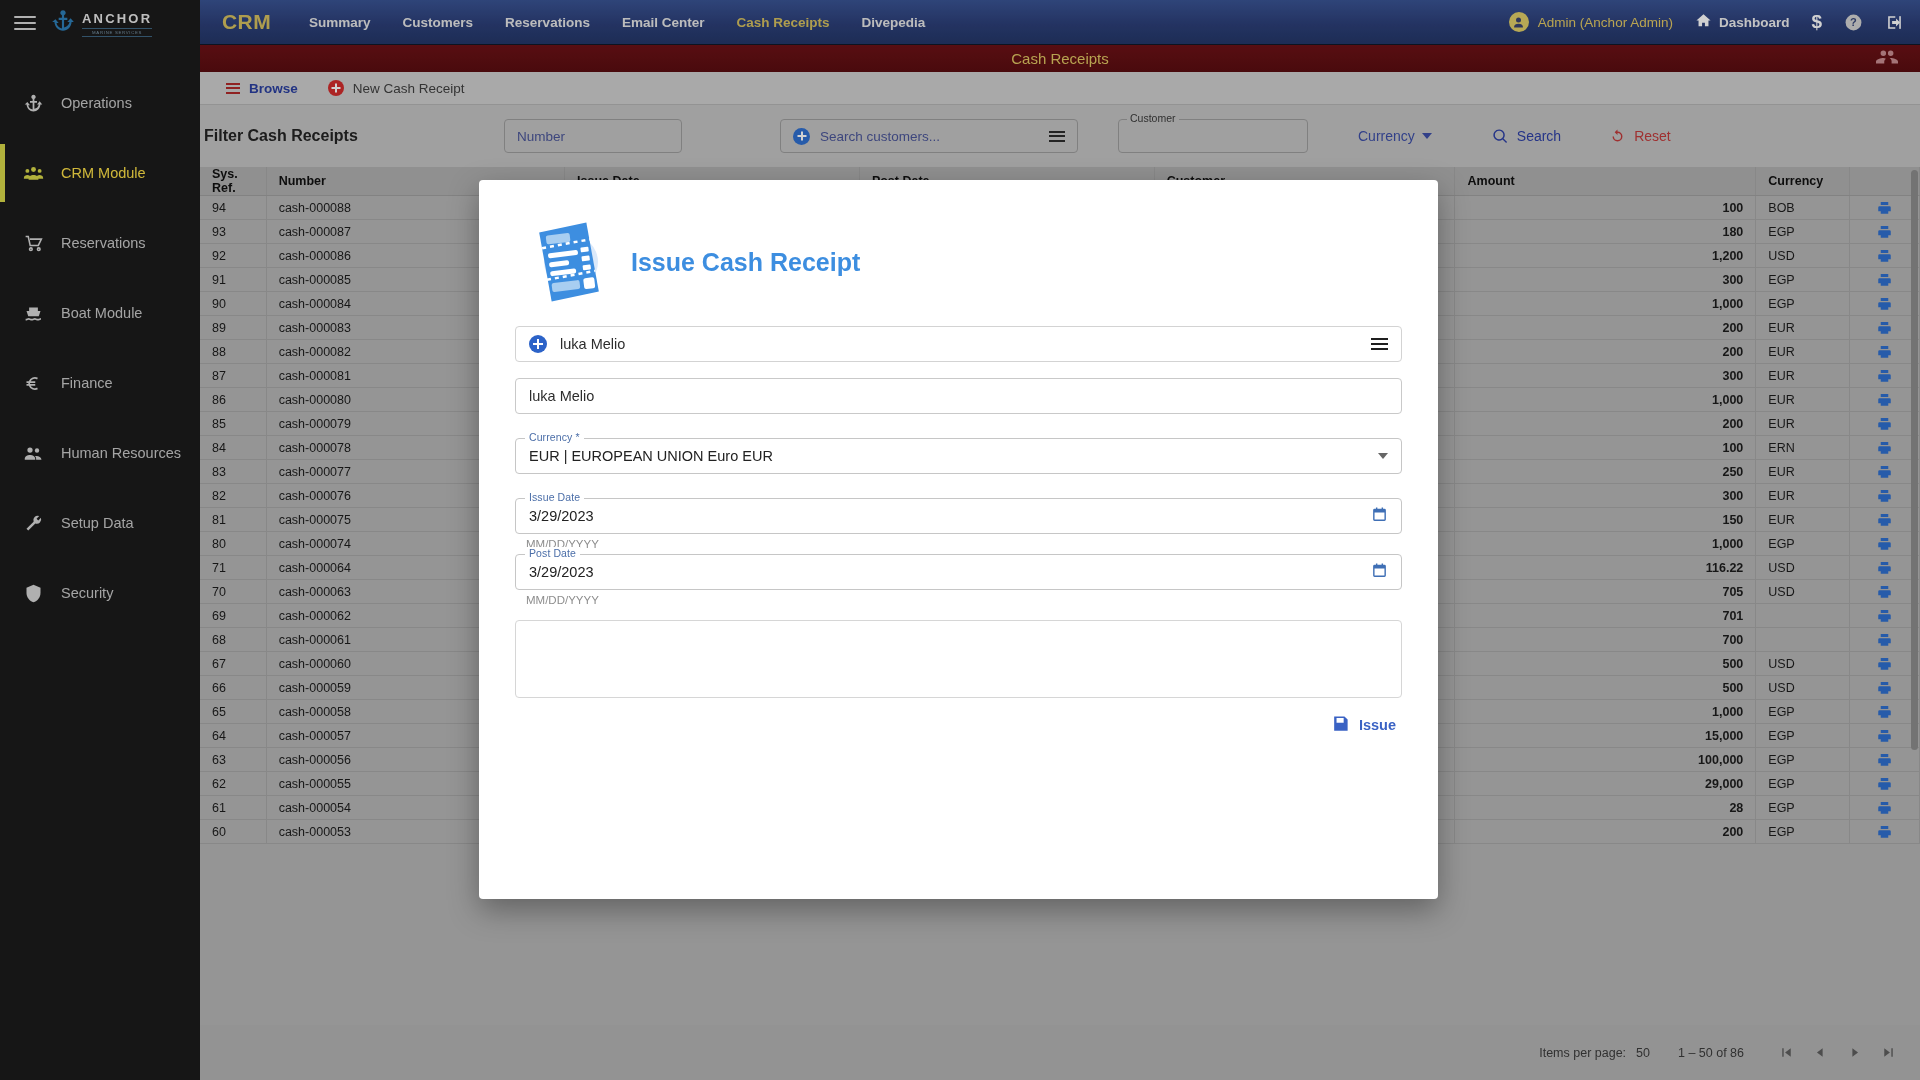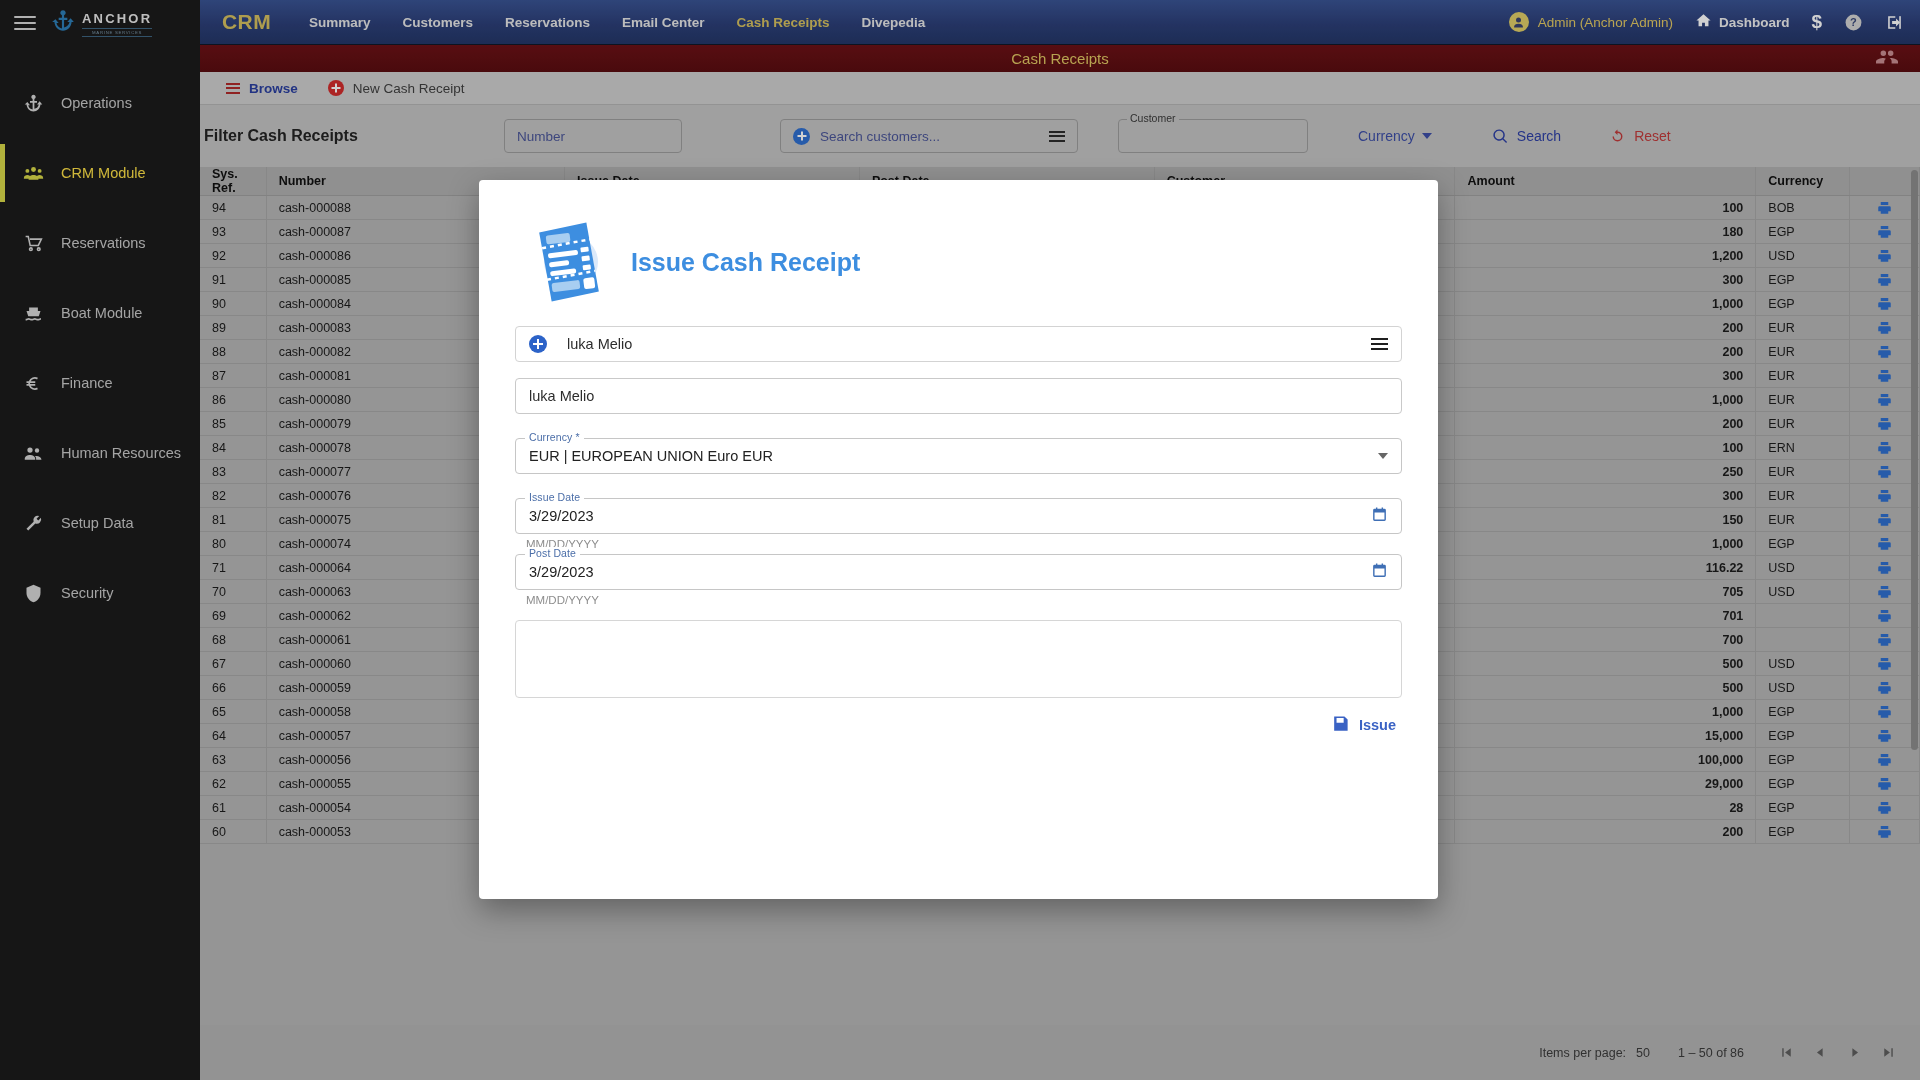--- a/index.html
+++ b/index.html
@@ -191,21 +191,21 @@
     box-shadow: 0 11px 30px rgba(0,0,0,.34);
     padding: 26px 28px 0 28px;
   }
   .modal-head { display: flex; align-items: center; gap: 22px; height: 112px; padding-left: 22px; }
   .receipt-ico { width: 80px; height: 82px; flex: none; position: relative; }
   .modal-title { color: #3d8ee0; font-size: 25px; font-weight: 700; }
 
   .m-field { margin: 0 8px; }
   .m-box {
     height: 36px; border: 1px solid #d3d3d3; border-radius: 4px;
-    display: flex; align-items: center; padding: 0 13px; gap: 20px;
+    display: flex; align-items: center; padding: 0 13px; gap: 13px;
     background: #fff;
   }
   .m-box .plus-blue2 { width: 18px; height: 18px; border-radius: 50%; background: #2c63c8; position: relative; flex:none; }
   .m-box .plus-blue2::before, .m-box .plus-blue2::after { content:""; position:absolute; background:#fff; left:50%; top:50%; transform:translate(-50%,-50%); }
   .m-box .plus-blue2::before { width: 10px; height: 2px; }
   .m-box .plus-blue2::after { width: 2px; height: 10px; }
   .m-box .txt { font-size: 14.5px; color: #2d2d2d; }
   .m-box .menu-ico2 { margin-left:auto; display:flex; flex-direction:column; gap:3px; }
   .m-box .menu-ico2 i { display:block; width: 17px; height: 2px; background: #1f1f1f; }
 

